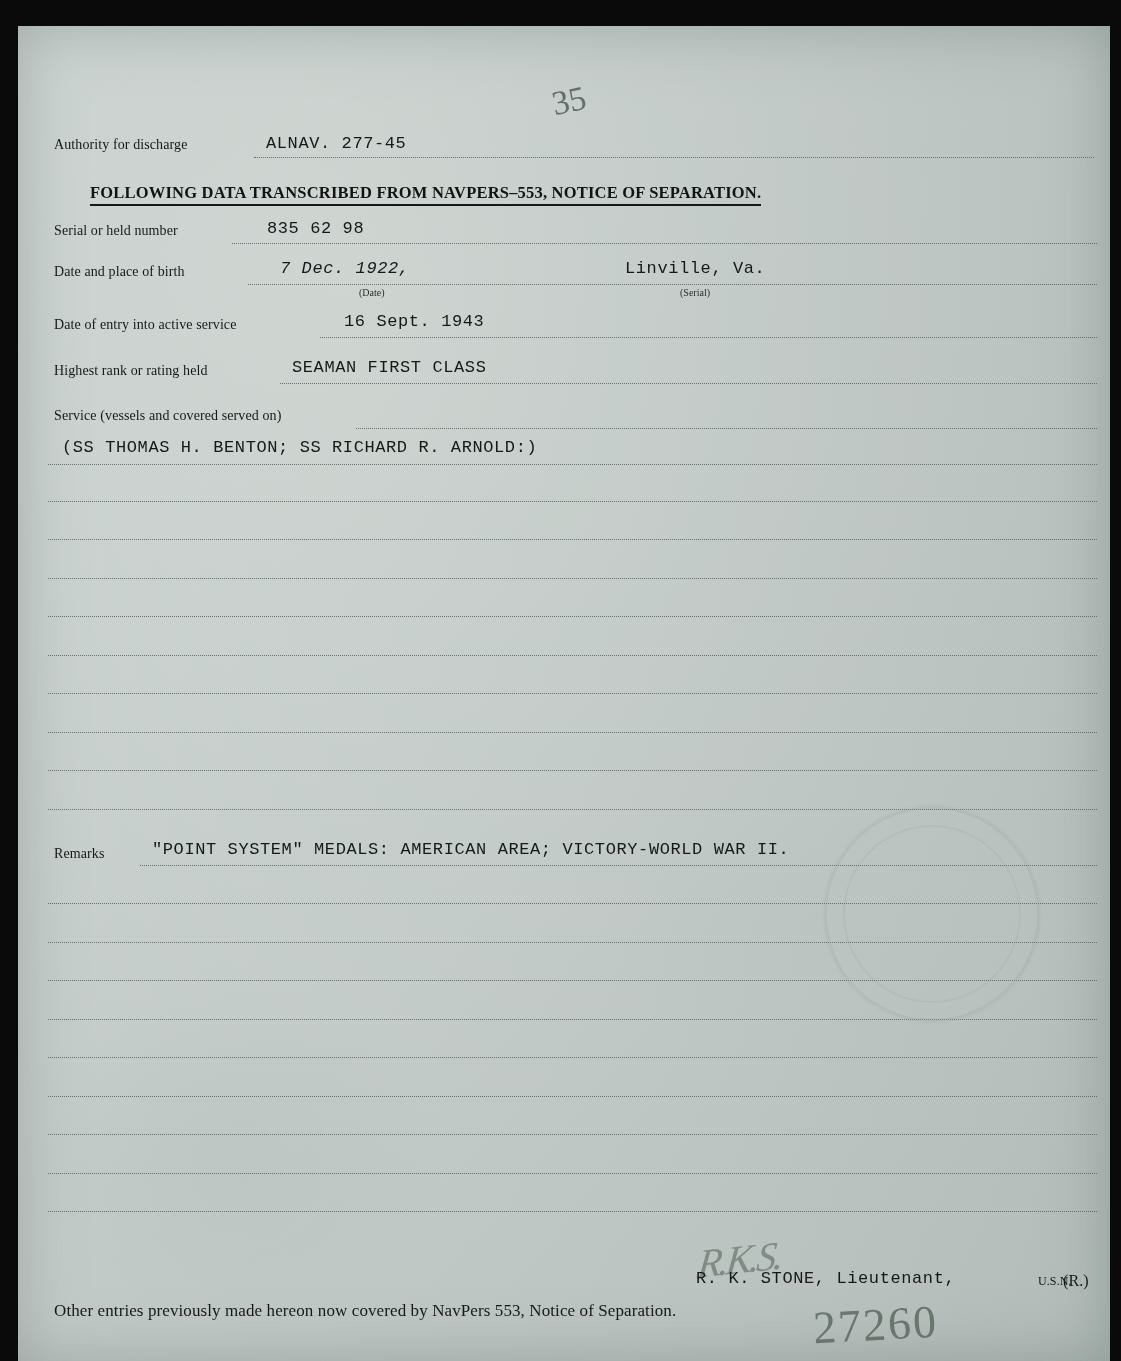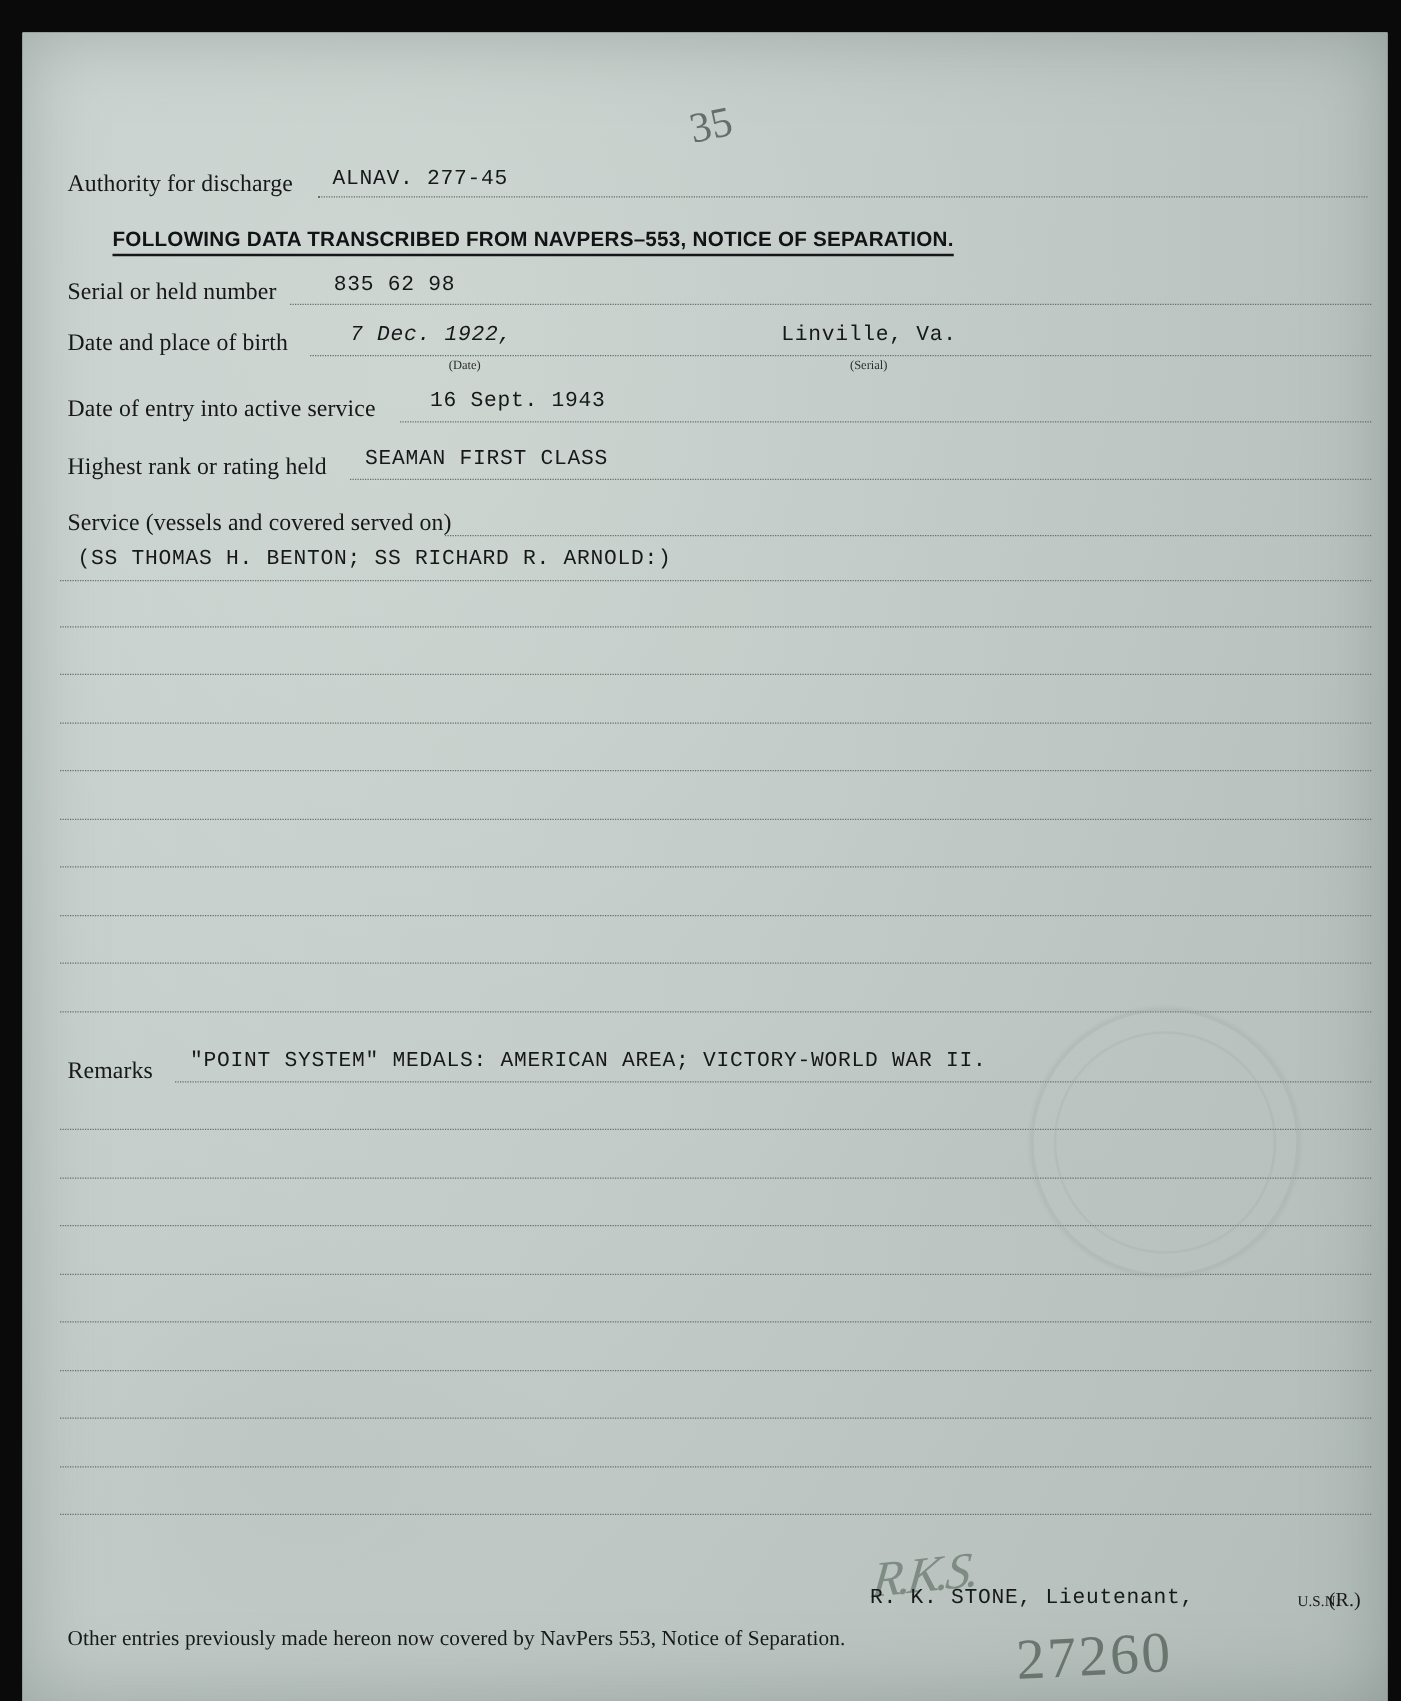--- a/index.html
+++ b/index.html
@@ -50,21 +50,21 @@
   .content {
     position: absolute;
     left: 0; top: 0; right: 0; bottom: 0;
     z-index: 3;
   }
 
   
   .printed {
     font-family: "Liberation Serif", serif;
     color: #17181a;
-    font-size: 19px;
+    font-size: 14px;
     letter-spacing: 0.1px;
   }
   .typed {
     font-family: "Liberation Mono", monospace;
     color: #17181a;
     font-size: 17px;
     letter-spacing: 0.6px;
   }
   .tiny {
     font-family: "Liberation Serif", serif;
@@ -80,21 +80,21 @@
   .dots {
     position: absolute;
     height: 1px;
     border-bottom: 1.5px dotted #555f5c;
     opacity: 0.85;
   }
 
   
   .heading {
     position: absolute;
-    font-family: Liberation Sans, sans-serif;
+    font-family: Liberation Serif, serif;
     font-weight: bold;
     font-size: 16.5px;
     color: #121314;
     letter-spacing: 0.2px;
     border-bottom: 2px solid #15171a;
     padding-bottom: 1px;
     white-space: nowrap;
   }
 
   

